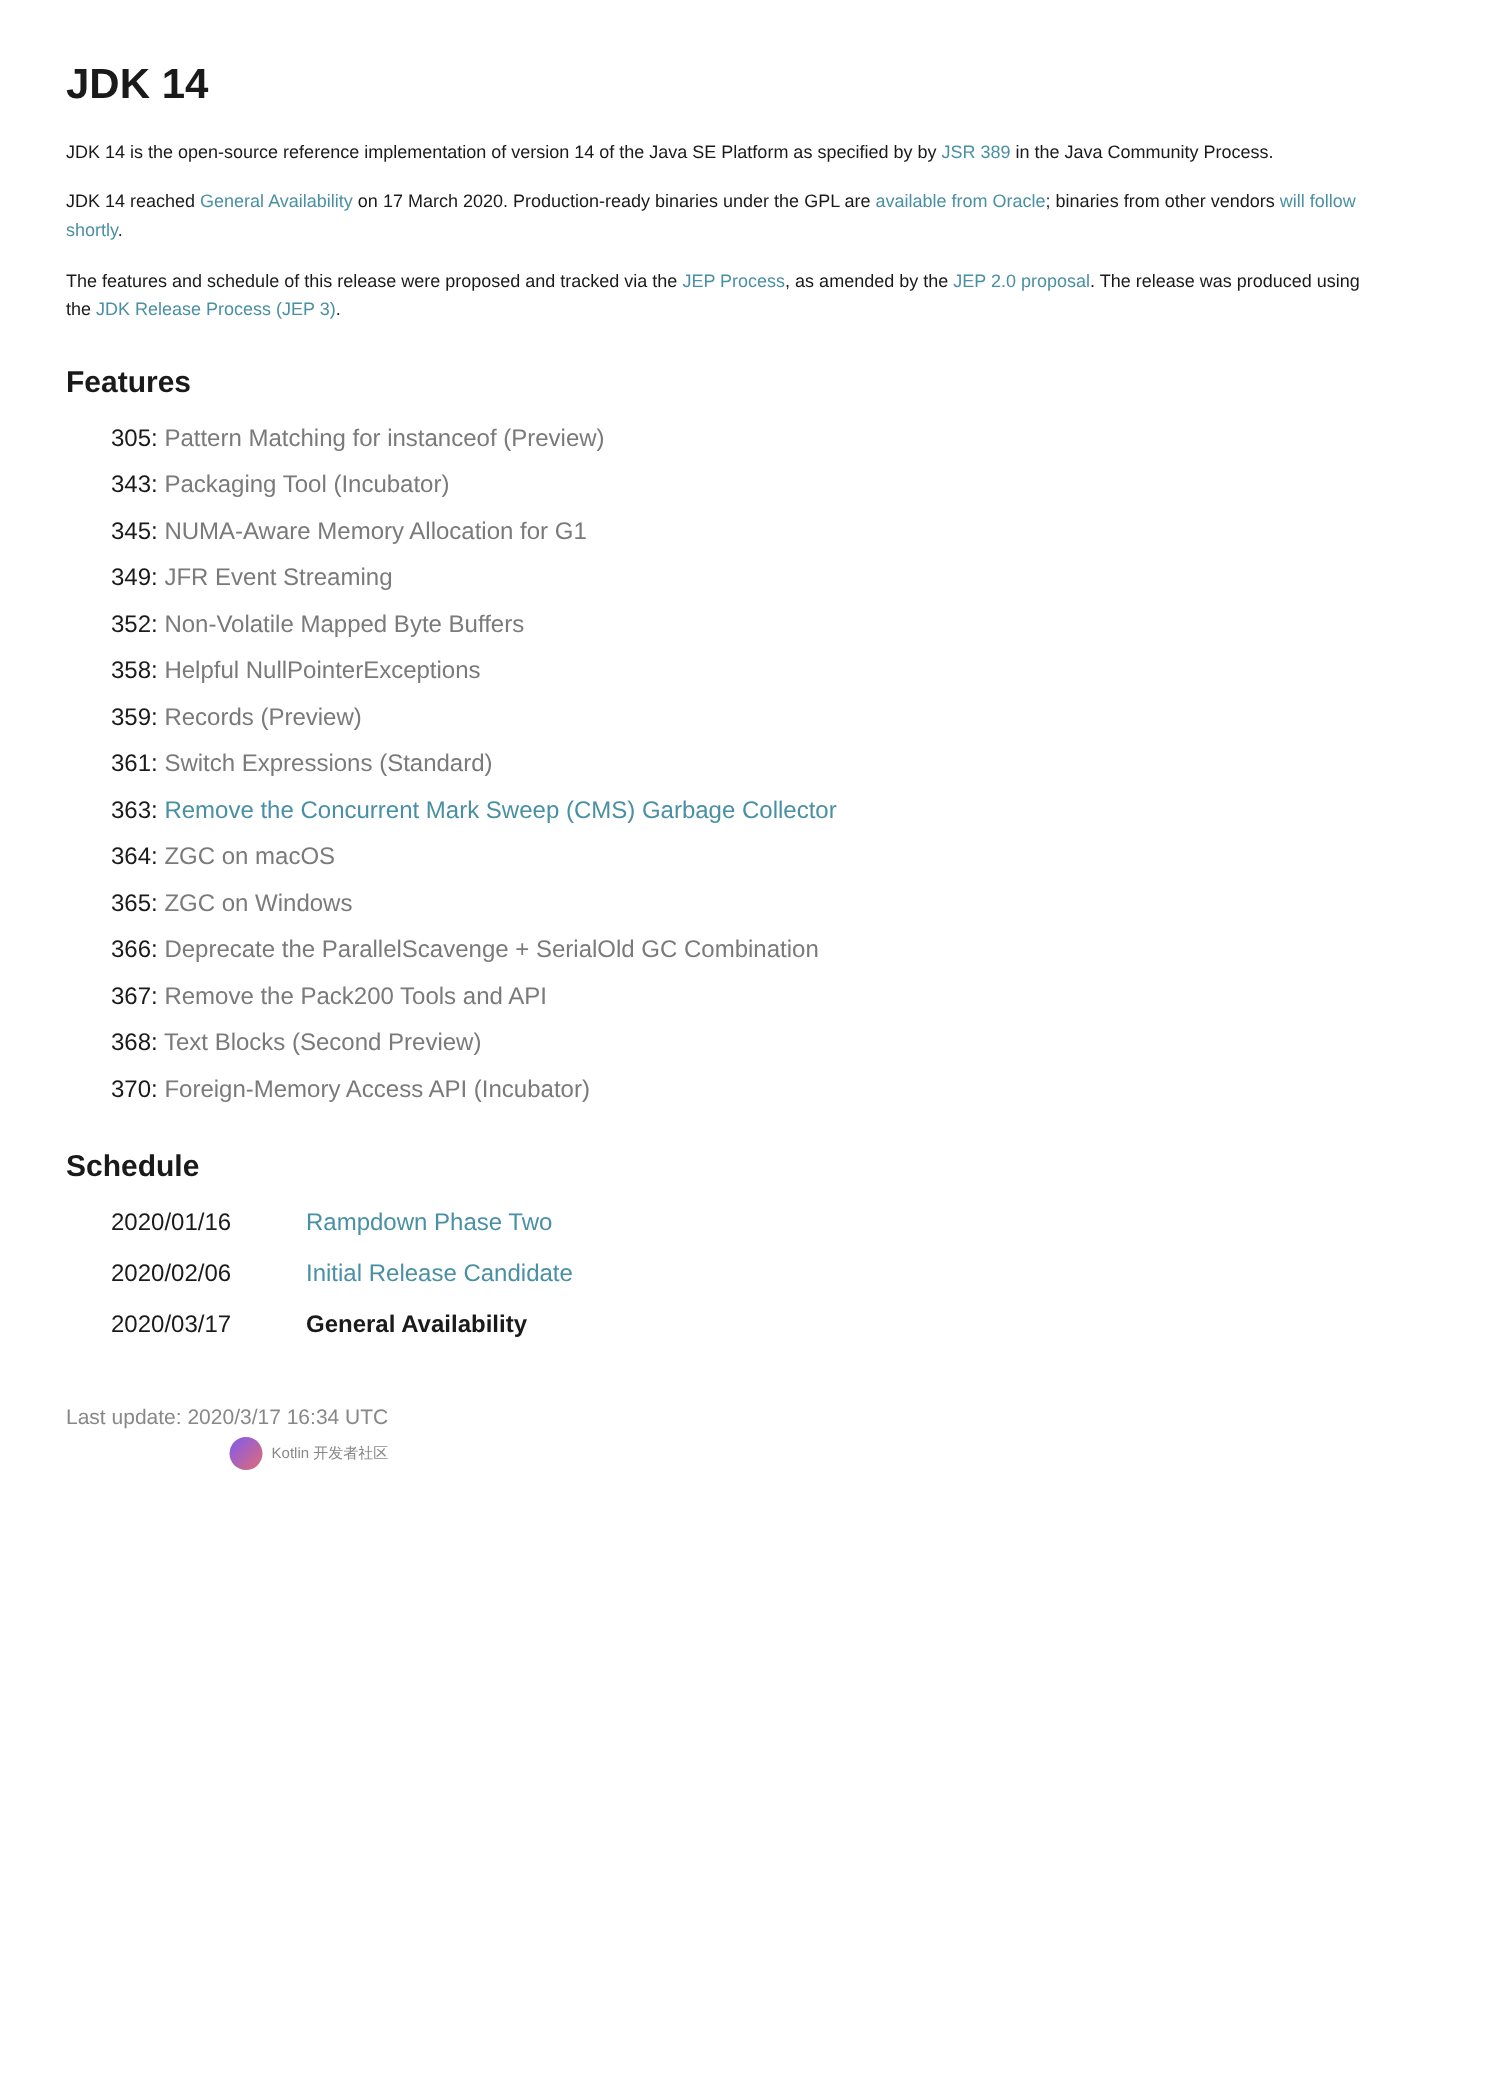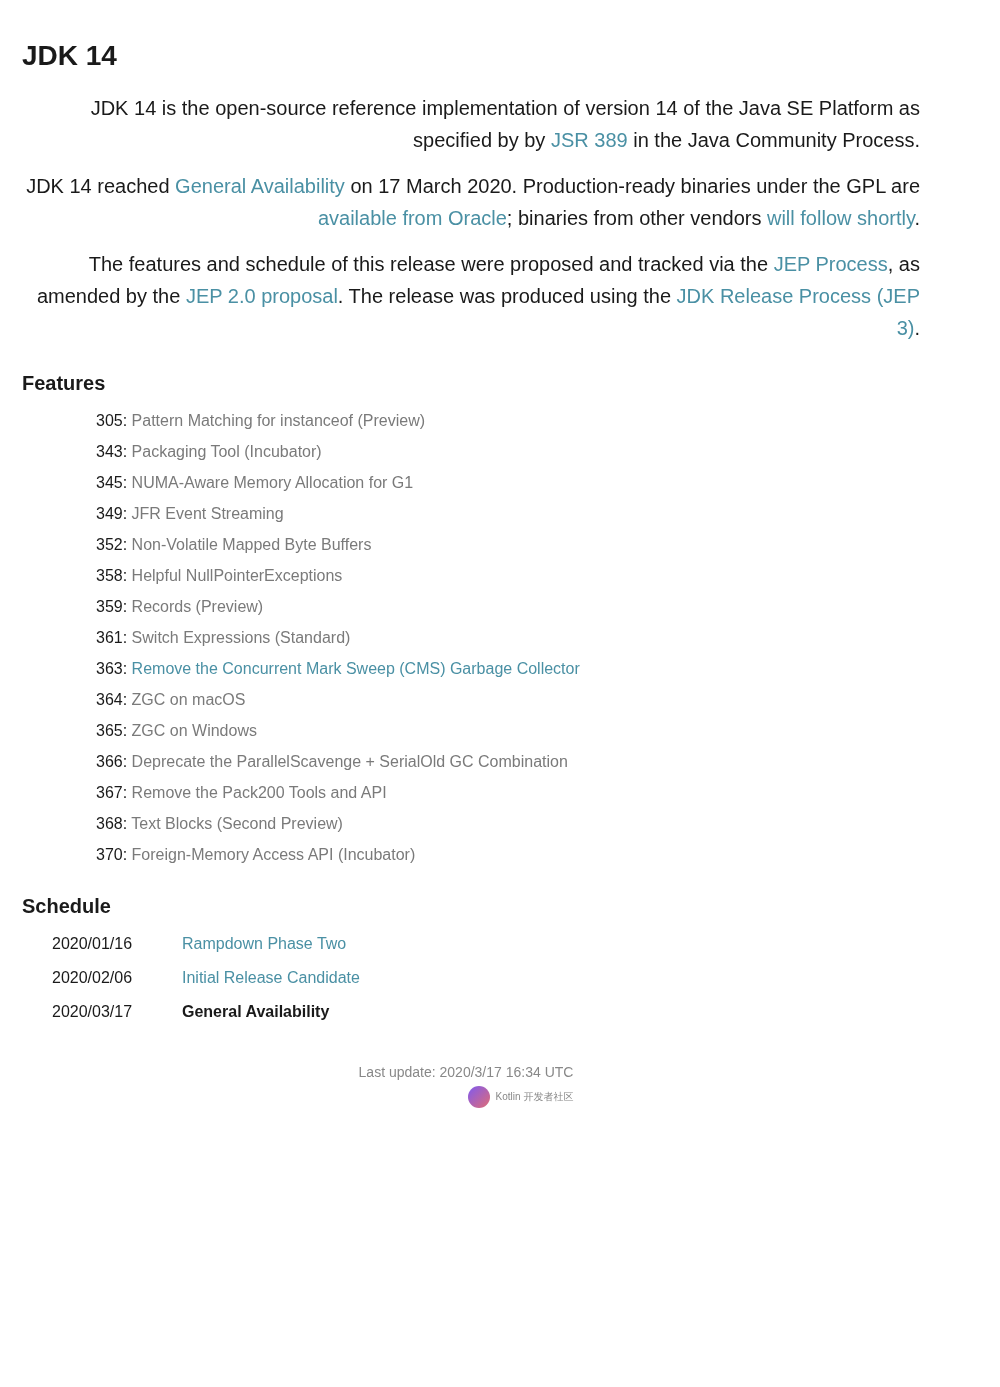--- a/index.html
+++ b/index.html
@@ -11,36 +11,35 @@
     body {
       background: #ffffff;
       font-family: -apple-system, BlinkMacSystemFont, 'Segoe UI', Arial, sans-serif;
       font-size: 16px;
       color: #1a1a1a;
       width: 1000px;
       min-height: 1387px;
     }
 
     .page-container {
-      padding: 40px 30px 40px 22px;
+      padding: 40px 30px 40px 44px;
       max-width: 950px;
     }
 
     h1.page-title {
       font-size: 28px;
       font-weight: 700;
       color: #1a1a1a;
       margin-bottom: 20px;
     }
 
     .intro-block {
       margin-bottom: 16px;
       line-height: 1.6;
-      font-size: 20px;
-      text-align: right;
+      font-size: 12px;
     }
 
     .intro-block p {
       margin-bottom: 14px;
     }
 
     a.link-blue {
       color: #4a90a4;
       text-decoration: none;
     }
@@ -61,21 +60,20 @@
 
     .features-list li {
       margin-bottom: 7px;
       font-size: 16px;
       line-height: 1.5;
     }
 
     .feature-num {
       color: #1a1a1a;
       font-weight: normal;
-      margin-left: 44px;
     }
 
     .feature-label-gray {
       color: #7a7a7a;
     }
 
     .feature-label-link-bold {
       color: #4a90a4;
       font-weight: 500;
       text-decoration: none;
@@ -109,21 +107,21 @@
       font-weight: 700;
       color: #1a1a1a;
     }
 
     .schedule-label-plain {
       color: #1a1a1a;
     }
 
     .footer-row {
       display: flex;
-      justify-content: center;
+      justify-content: flex-start;
       align-items: center;
       padding-top: 20px;
       padding-right: 10px;
     }
 
     .footer-text {
       color: #888;
       font-size: 14px;
       text-align: right;
     }

